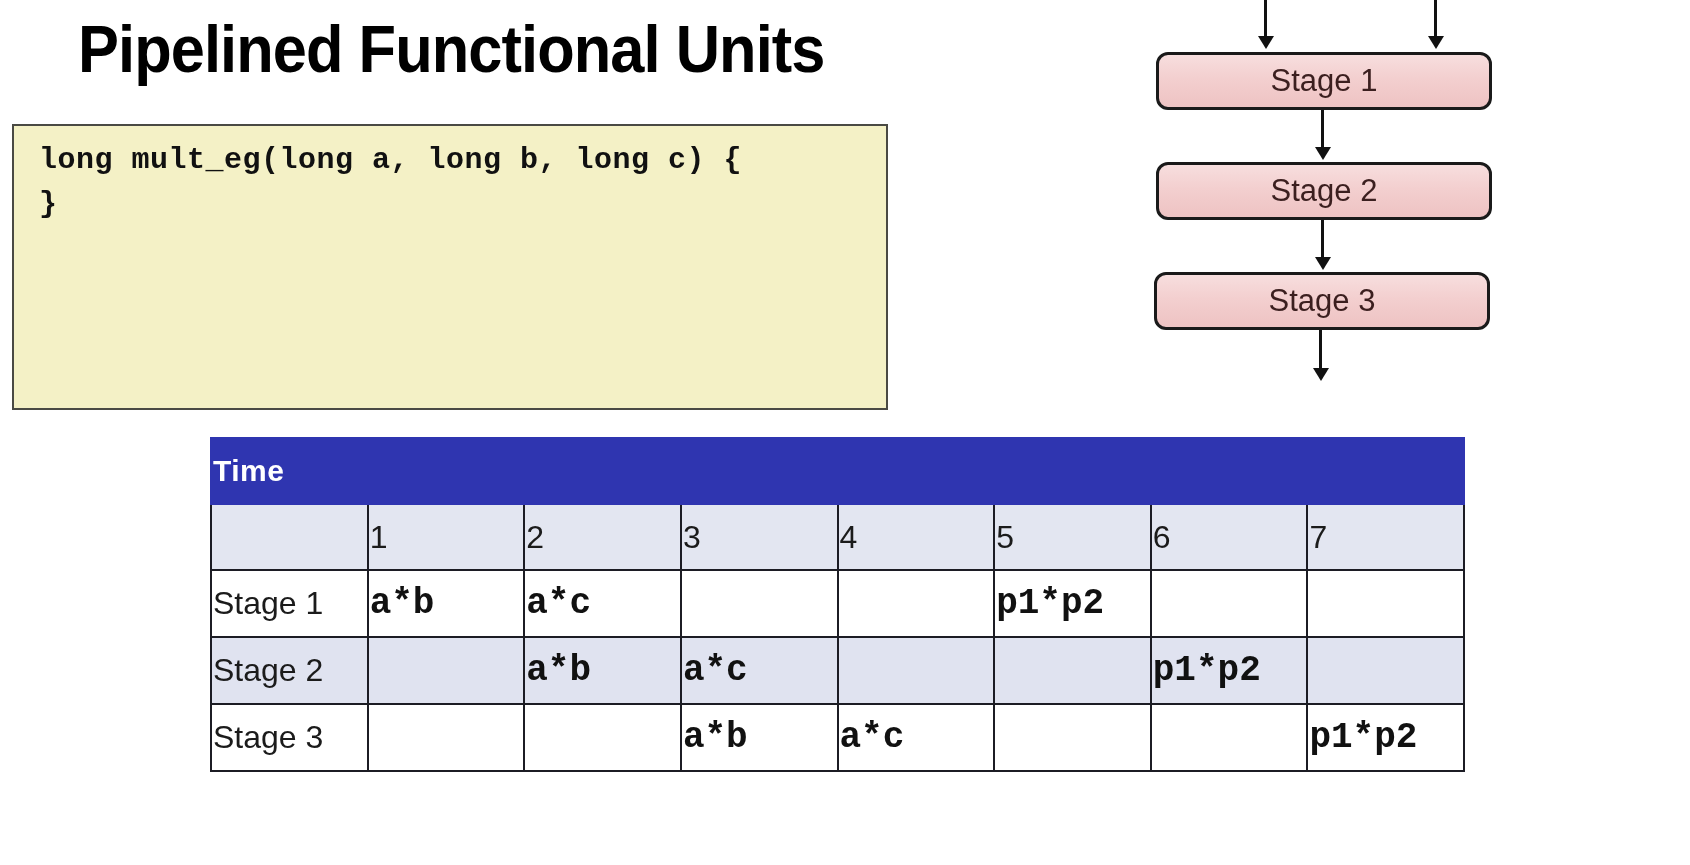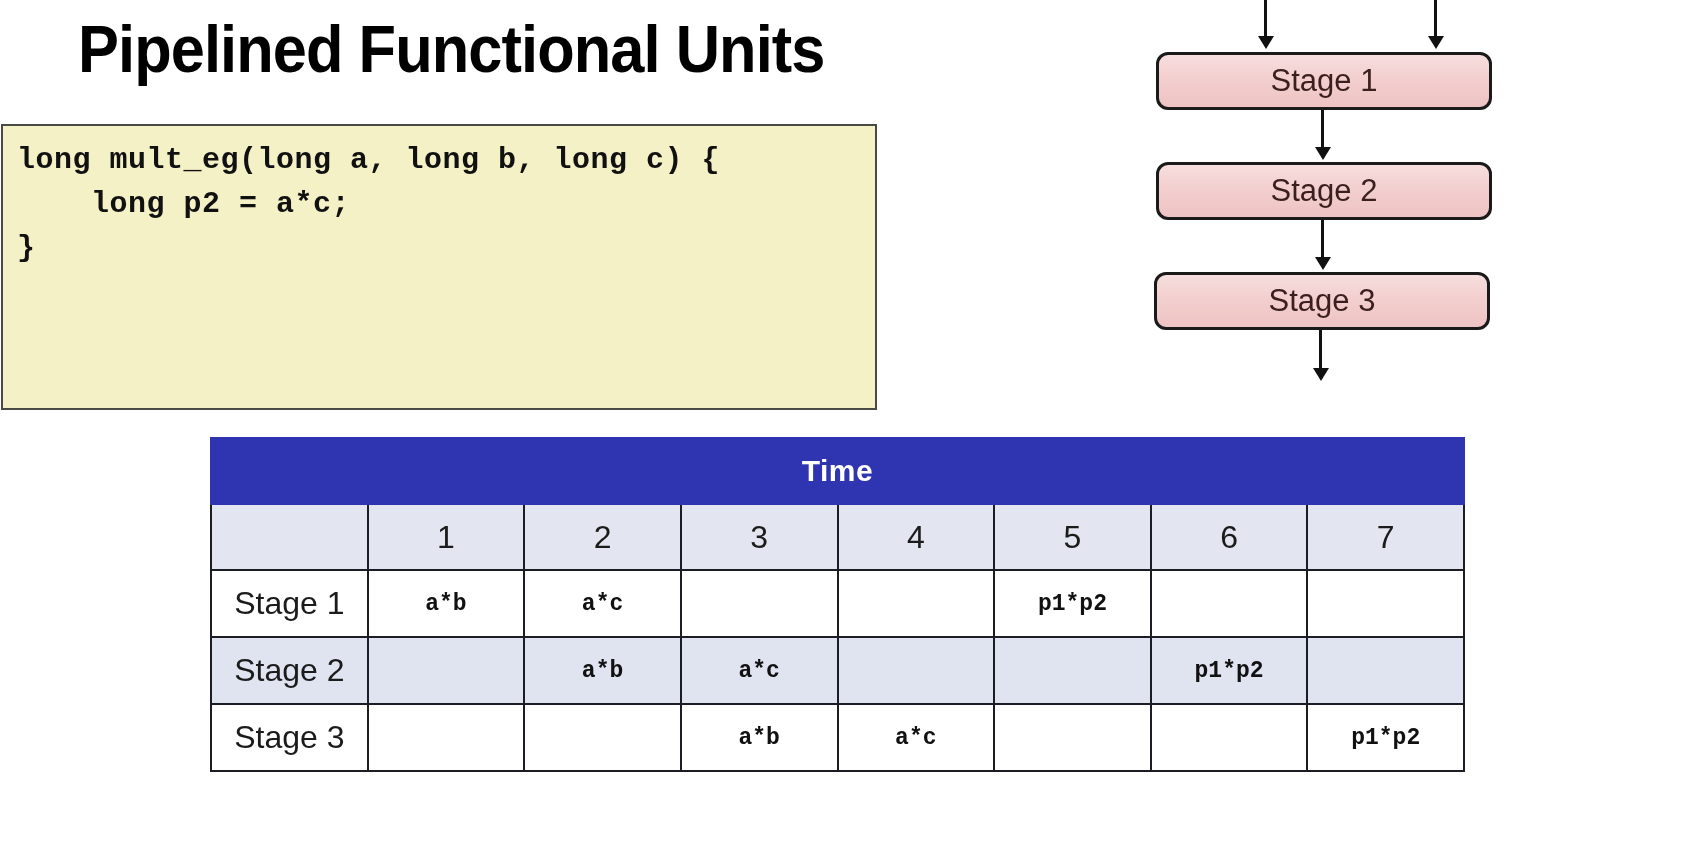--- a/index.html
+++ b/index.html
@@ -23,26 +23,26 @@
     color:#000000;
     transform:scaleX(0.93);
     transform-origin:left center;
     white-space:nowrap;
     line-height:1.0;
   }
 
   
   .code-block{
     position:absolute;
-    left:1px; top:124px;
+    left:12px; top:124px;
     width:876px; height:286px;
     background:#f4f1c6;
     border:2px solid #4a4a44;
     box-sizing:border-box;
-    padding:12px 0 0 14px;
+    padding:12px 0 0 25px;
   }
   .code-line{
     font-family:"Liberation Mono","DejaVu Sans Mono",monospace;
     font-weight:bold;
     font-size:30px;
     line-height:44px;
     color:#111111;
     white-space:pre;
     letter-spacing:0.5px;
   }
@@ -89,21 +89,21 @@
   .sched-table{
     position:absolute;
     left:210px; top:437px;
     border-collapse:collapse;
     table-layout:fixed;
     width:1255px;
   }
   .sched-table td, .sched-table th{
     border:2px solid #1c1c24;
     box-sizing:border-box;
-    text-align:center;
+    text-align:left;
     vertical-align:middle;
   }
   .time-header{
     background:#2f35b0;
     color:#ffffff;
     font-weight:bold;
     font-size:30px;
     height:66px;
     border:2px solid #2f35b0 !important;
     letter-spacing:0.5px;
@@ -119,37 +119,36 @@
   .row-white td{ background:#ffffff; }
   .row-shade td{ background:#e0e3f0; }
   .stage-label{
     font-size:32px;
     color:#1b1b1b;
     font-family:"Liberation Sans", sans-serif;
     width:208px;
   }
   .cell-val{
     font-family:"Liberation Mono","DejaVu Sans Mono",monospace;
-    font-size:23px;
+    font-size:36px;
     font-weight:bold;
     color:#111111;
     margin-top:39px;
   }
   .body-row td{ height:67px; }
 </style>
 </head>
 <body>
 
 <div id="root">
 
   <div class="title">Pipelined Functional Units</div>
 
   <div class="code-block">
     <div class="code-line">long mult_eg(long a, long b, long c) {</div>
-    <div class="code-line">    long p2 = a*c;</div>
     <div class="code-line">}</div>
   </div>
 
   <div class="pipeline">
 
     <div class="arrow-v" style="left:124px; top:0px; height:38px;"></div>
     <div class="arrow-head" style="left:118px; top:36px;"></div>
 
     <div class="arrow-v" style="left:294px; top:0px; height:38px;"></div>
     <div class="arrow-head" style="left:288px; top:36px;"></div>

